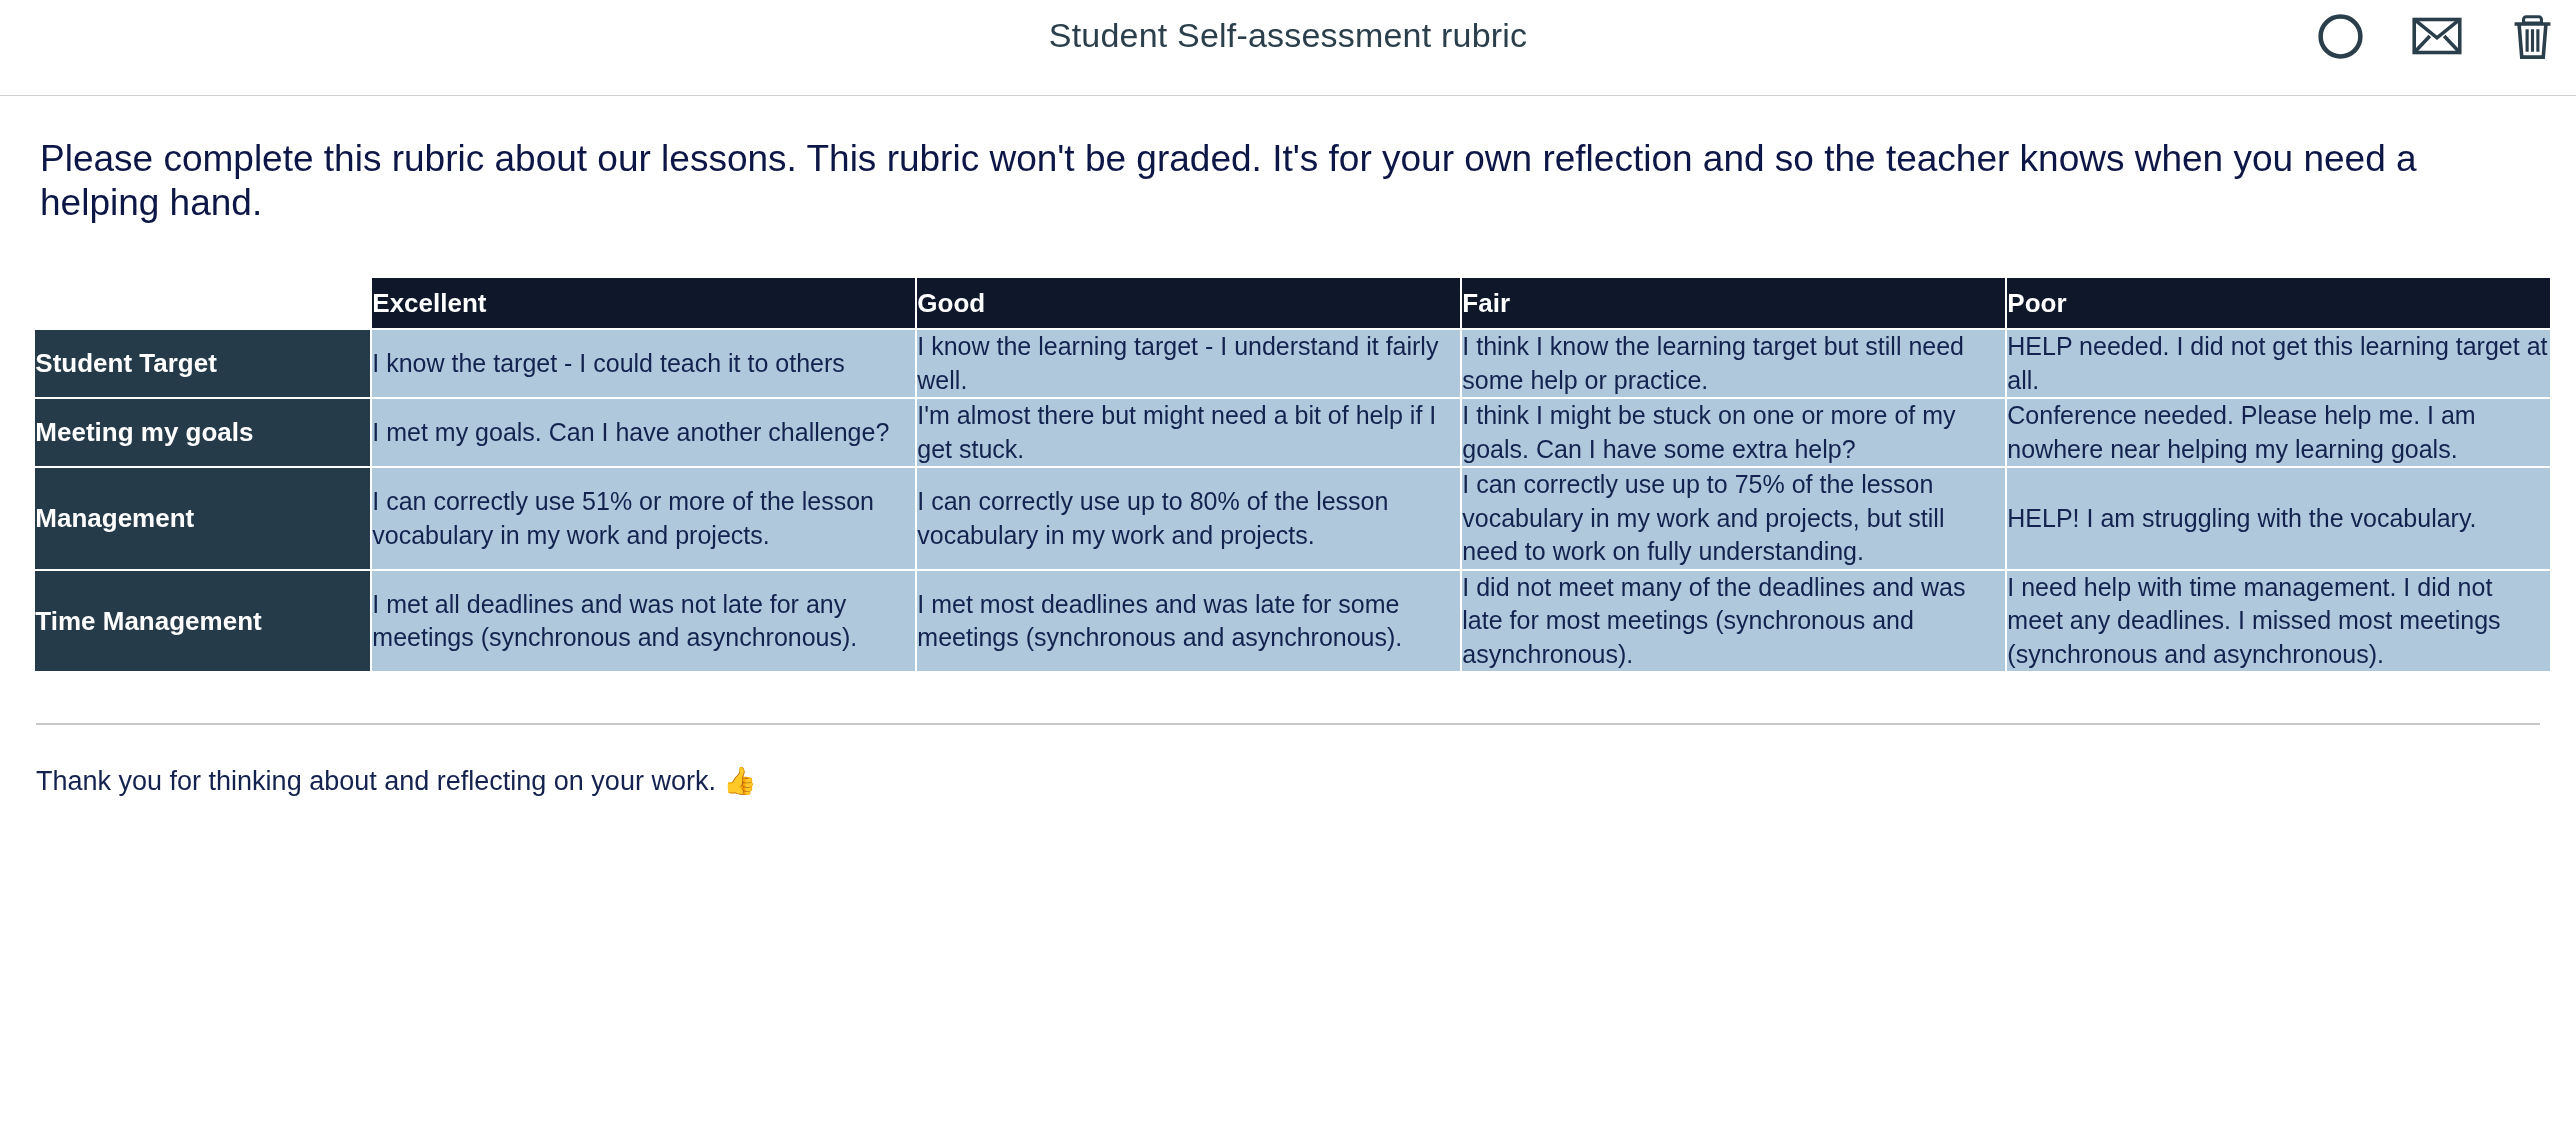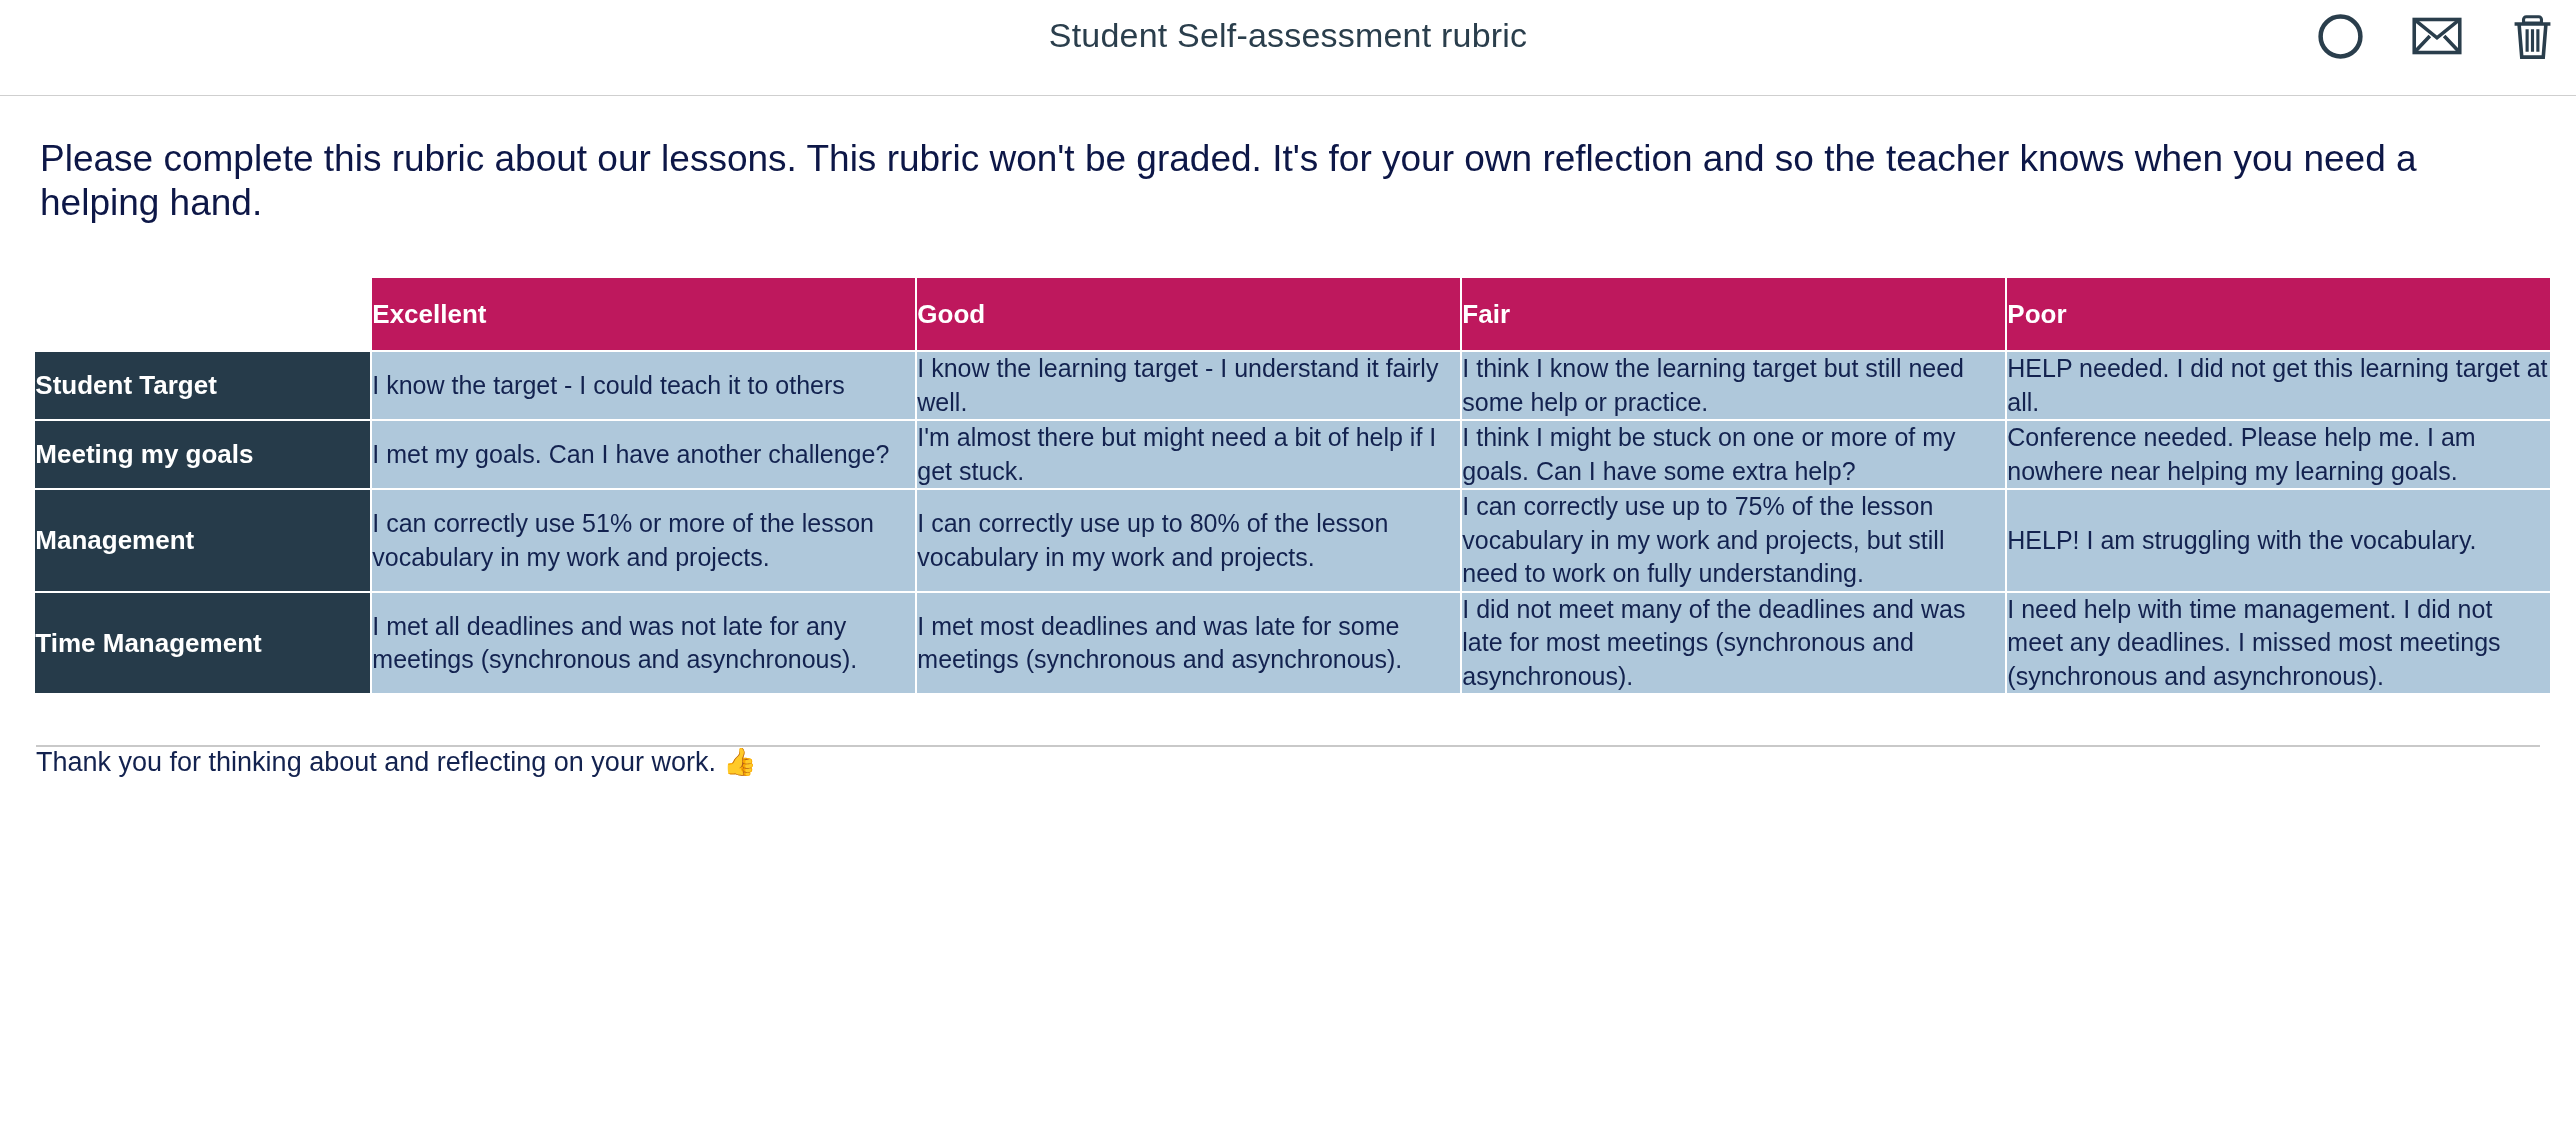--- a/index.html
+++ b/index.html
@@ -84,27 +84,27 @@
   table.rubric td {
     padding: 0;
     vertical-align: middle;
   }
 
   th.corner {
     background: #ffffff;
     border: none;
   }
   th.col-head {
-    background: #be185d;
+    background: #0f172a;
     color: #ffffff;
     font-size: 26px;
     font-weight: bold;
     text-align: left;
     padding: 14.4px 16px;
-    height: 72px;
+    height: 50px;
     box-sizing: border-box;
   }
   td.row-head {
     background: #263b4a;
     color: #ffffff;
     font-size: 26px;
     font-weight: bold;
     text-align: left;
     padding: 10.8px 21.6px;
     box-sizing: border-box;
@@ -118,20 +118,21 @@
     box-sizing: border-box;
   }
 
   
   .footer-rule {
     margin: 50px 0 0 0;
     height: 0;
     border-top: 2.7px solid #c9c9c9;
   }
   .footer-note {
+    margin-top: 41px;
     font-size: 27px;
     color: #13224f;
   }
   .thumb {
     font-size: 27px;
     line-height: 1;
   }
 </style>
 </head>
 <body>

